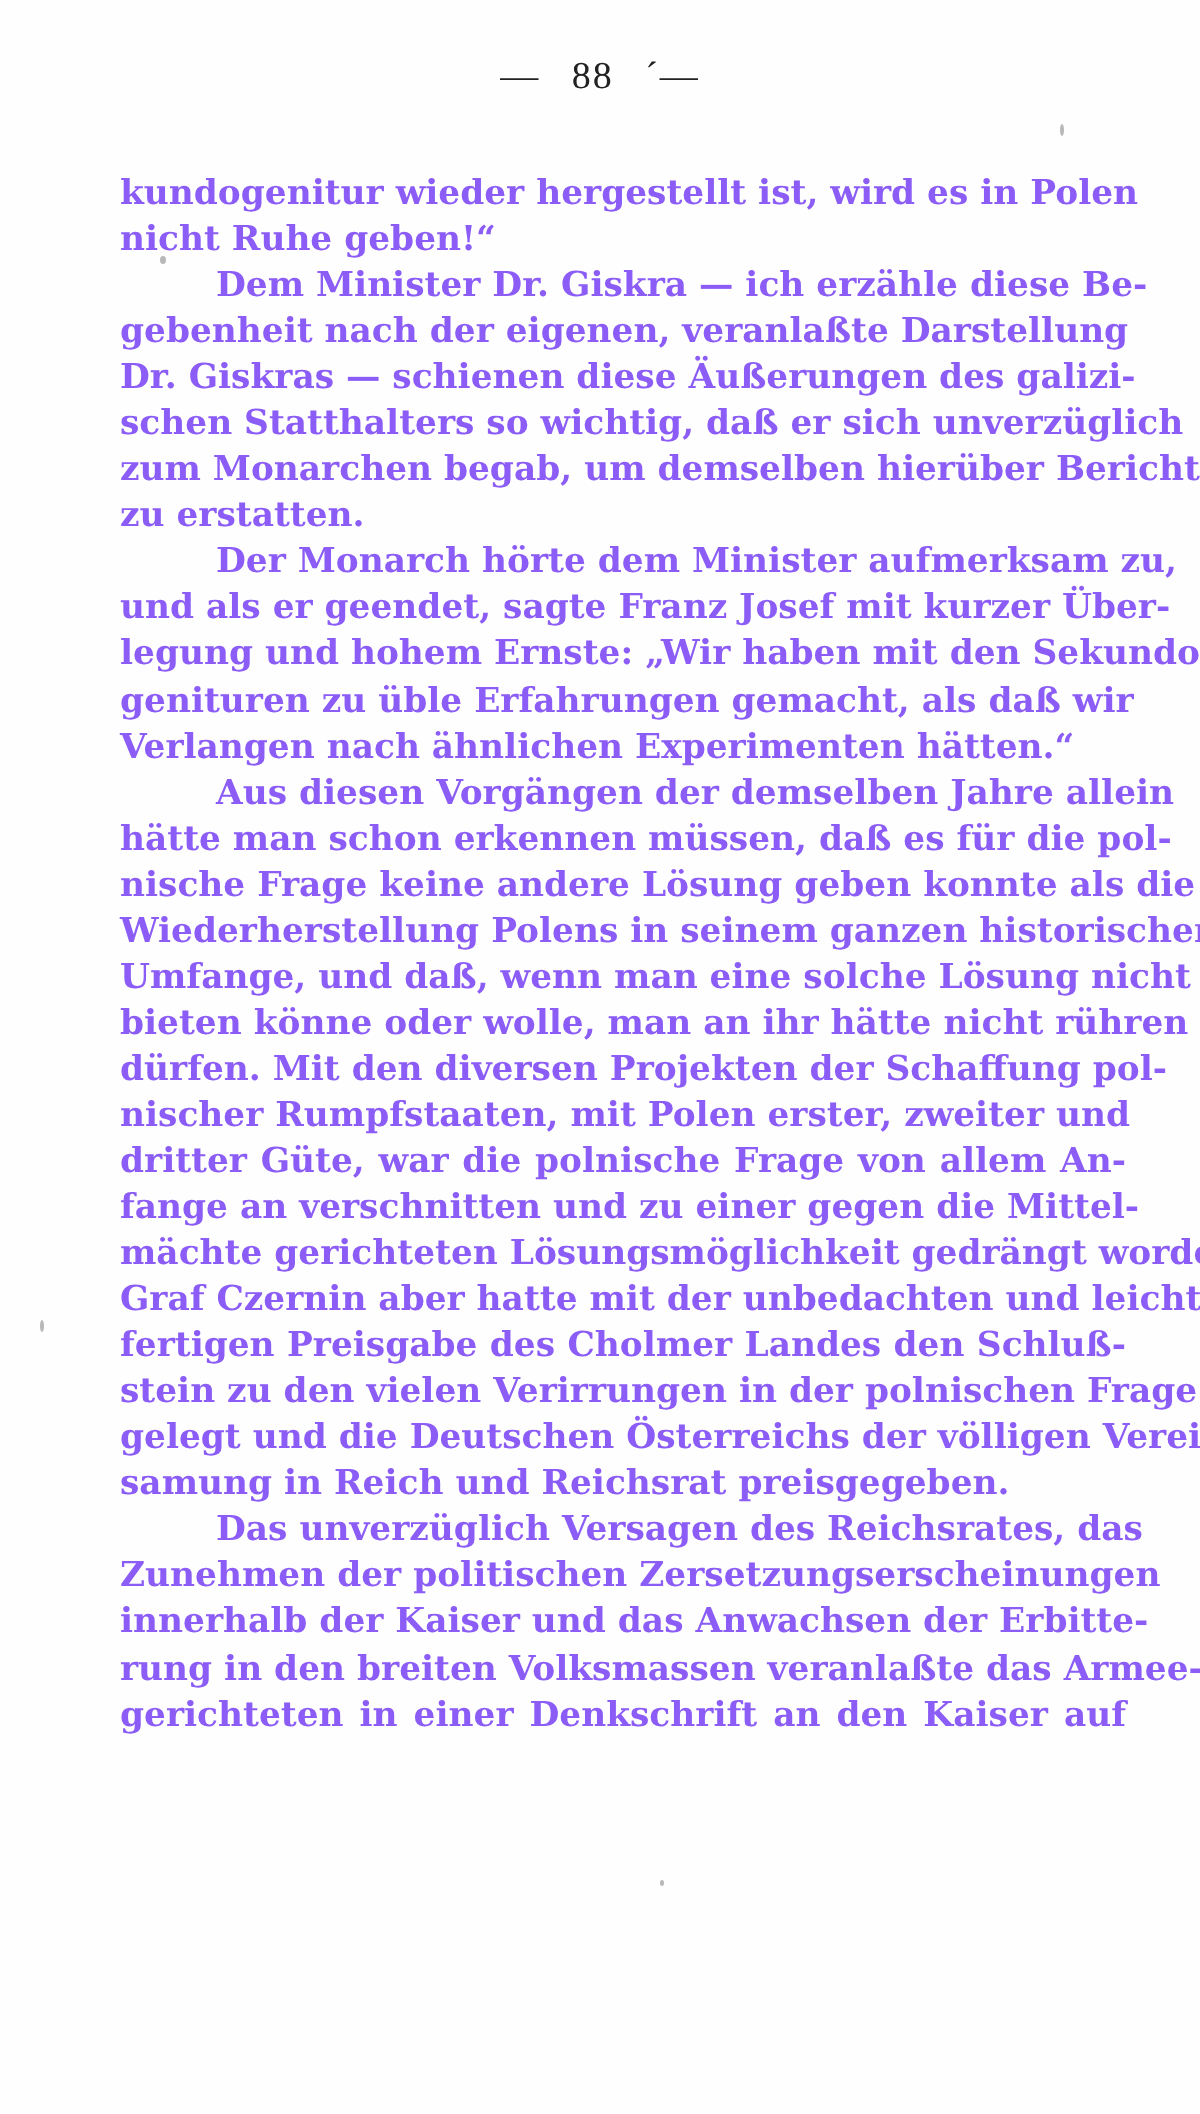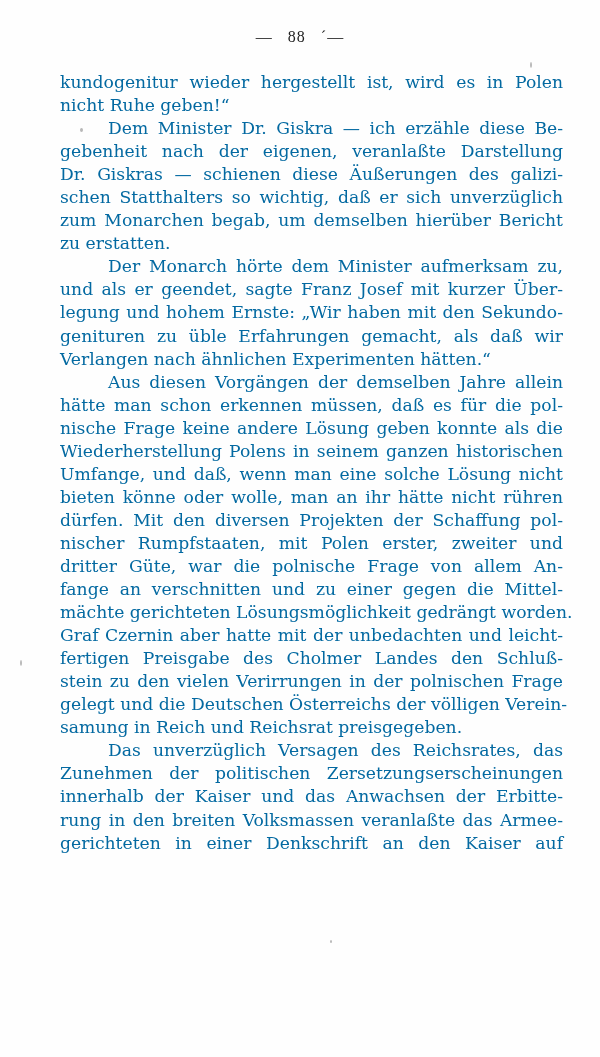--- a/index.html
+++ b/index.html
@@ -21,35 +21,35 @@
       height: 1057px;
       background: #fefefe;
     }
     .page-number {
       position: absolute;
       top: 28px;
       left: 0;
       width: 600px;
       text-align: center;
       font-family: "Liberation Serif", "DejaVu Serif", serif;
-      font-size: 16px;
+      font-size: 19px;
       letter-spacing: 1px;
       color: #222;
     }
     .page-number .dash { display: inline-block; margin: 0 10px; }
     .body-text {
       position: absolute;
-      top: 71px;
+      top: 86px;
       left: 60px;
       width: 503px;
       font-family: "DejaVu Serif", "Liberation Serif", serif;
       font-size: 17.2px;
       line-height: 23.05px;
-      font-weight: normal;
-      color: #0369a1;
+      font-weight: bold;
+      color: #8b5cf6;
     }
     .line {
       display: block;
       height: 23.05px;
       white-space: nowrap;
       text-align: justify;
       text-align-last: justify;
       overflow: visible;
     }
     .line.last {

